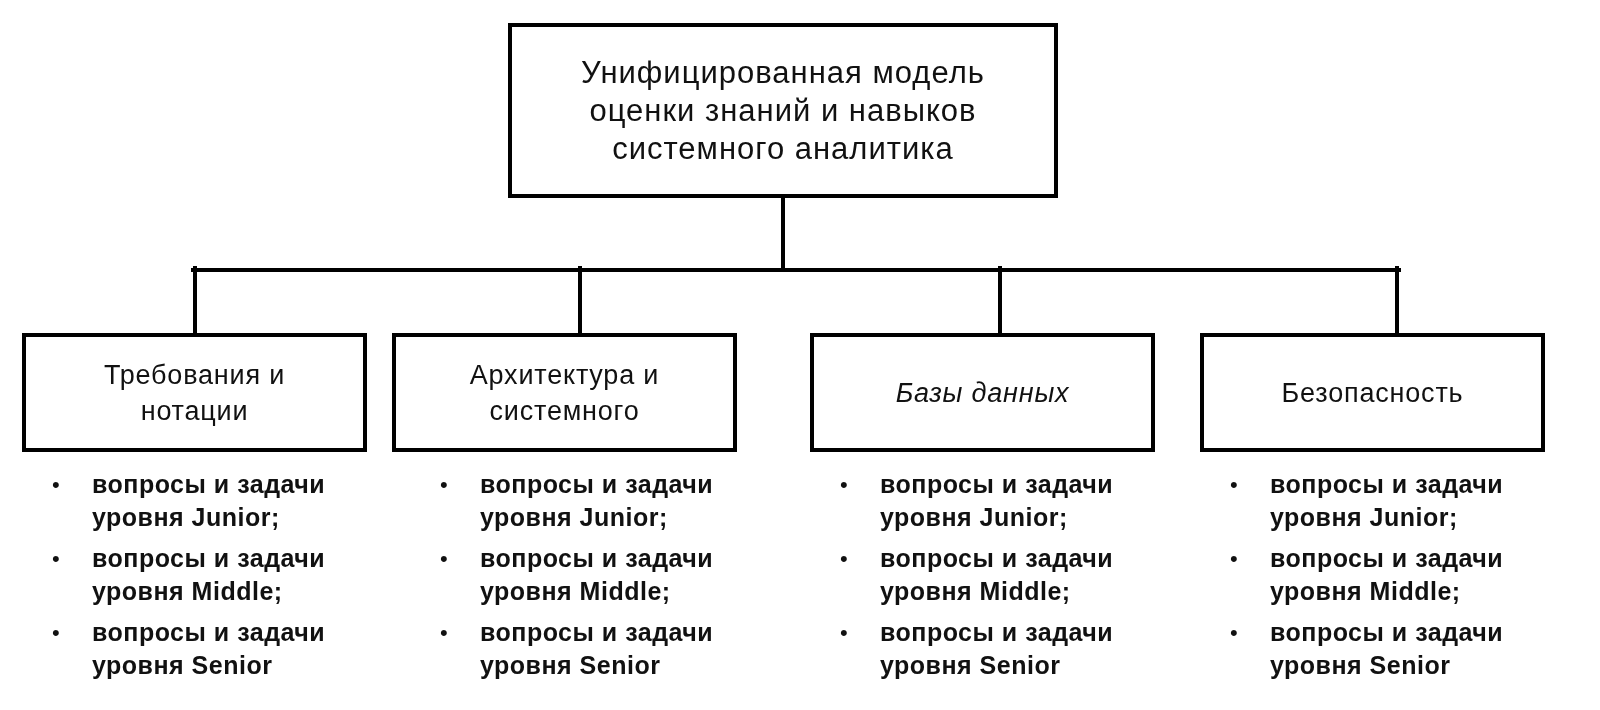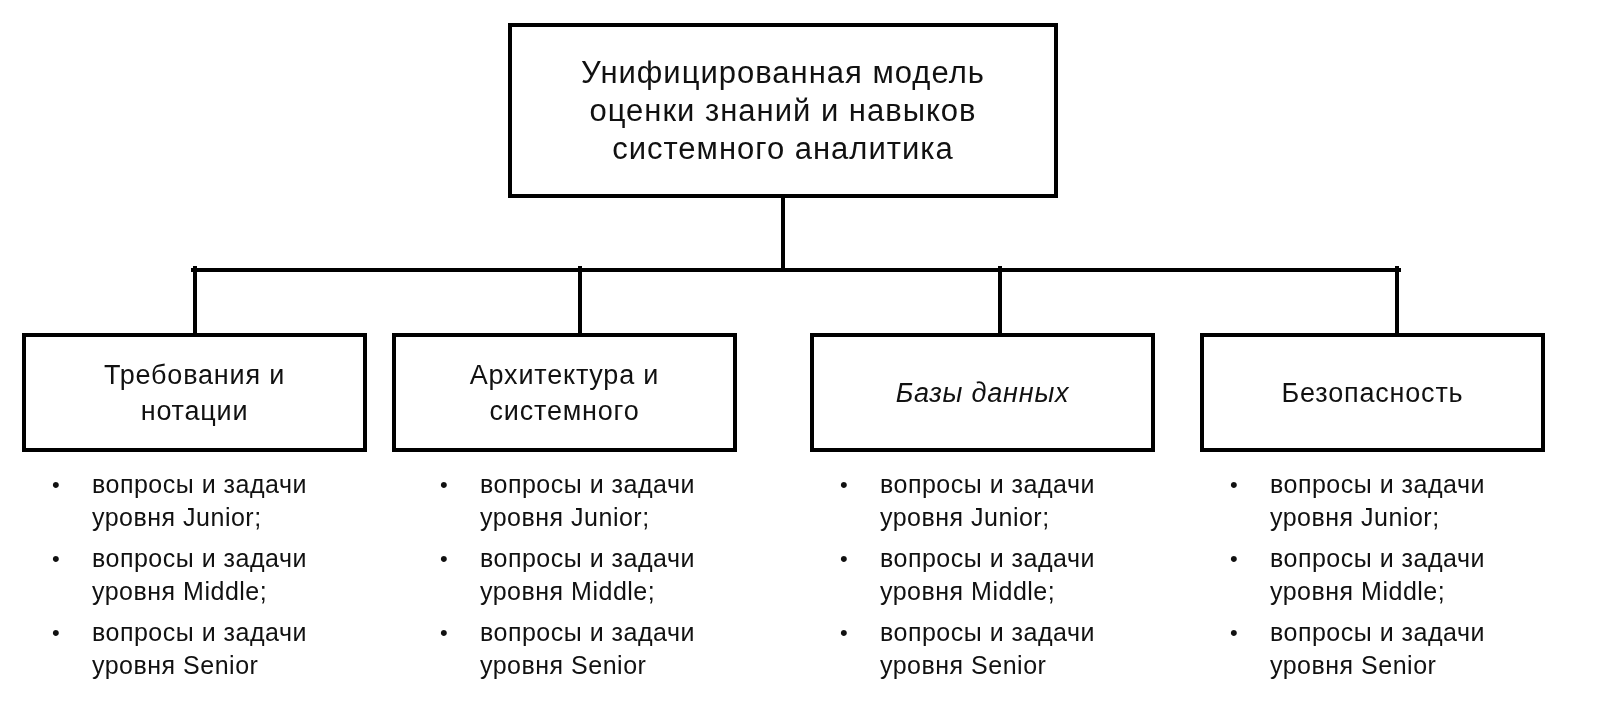--- a/index.html
+++ b/index.html
@@ -80,20 +80,21 @@
     grid-template-columns: 40px auto;
     align-items: start;
   }
   .bullet-marker {
     font-size: 22px;
     line-height: 33px;
   }
   .bullet-text .line {
     display: block;
     white-space: nowrap;
+    font-weight: bold;
   }
 </style>
 </head>
 <body>
 
 <div class="canvas">
 
   <svg class="connectors" width="1600" height="710" viewBox="0 0 1600 710">
     <path d="M783 196 L783 270
              M193 270 L1399 270

